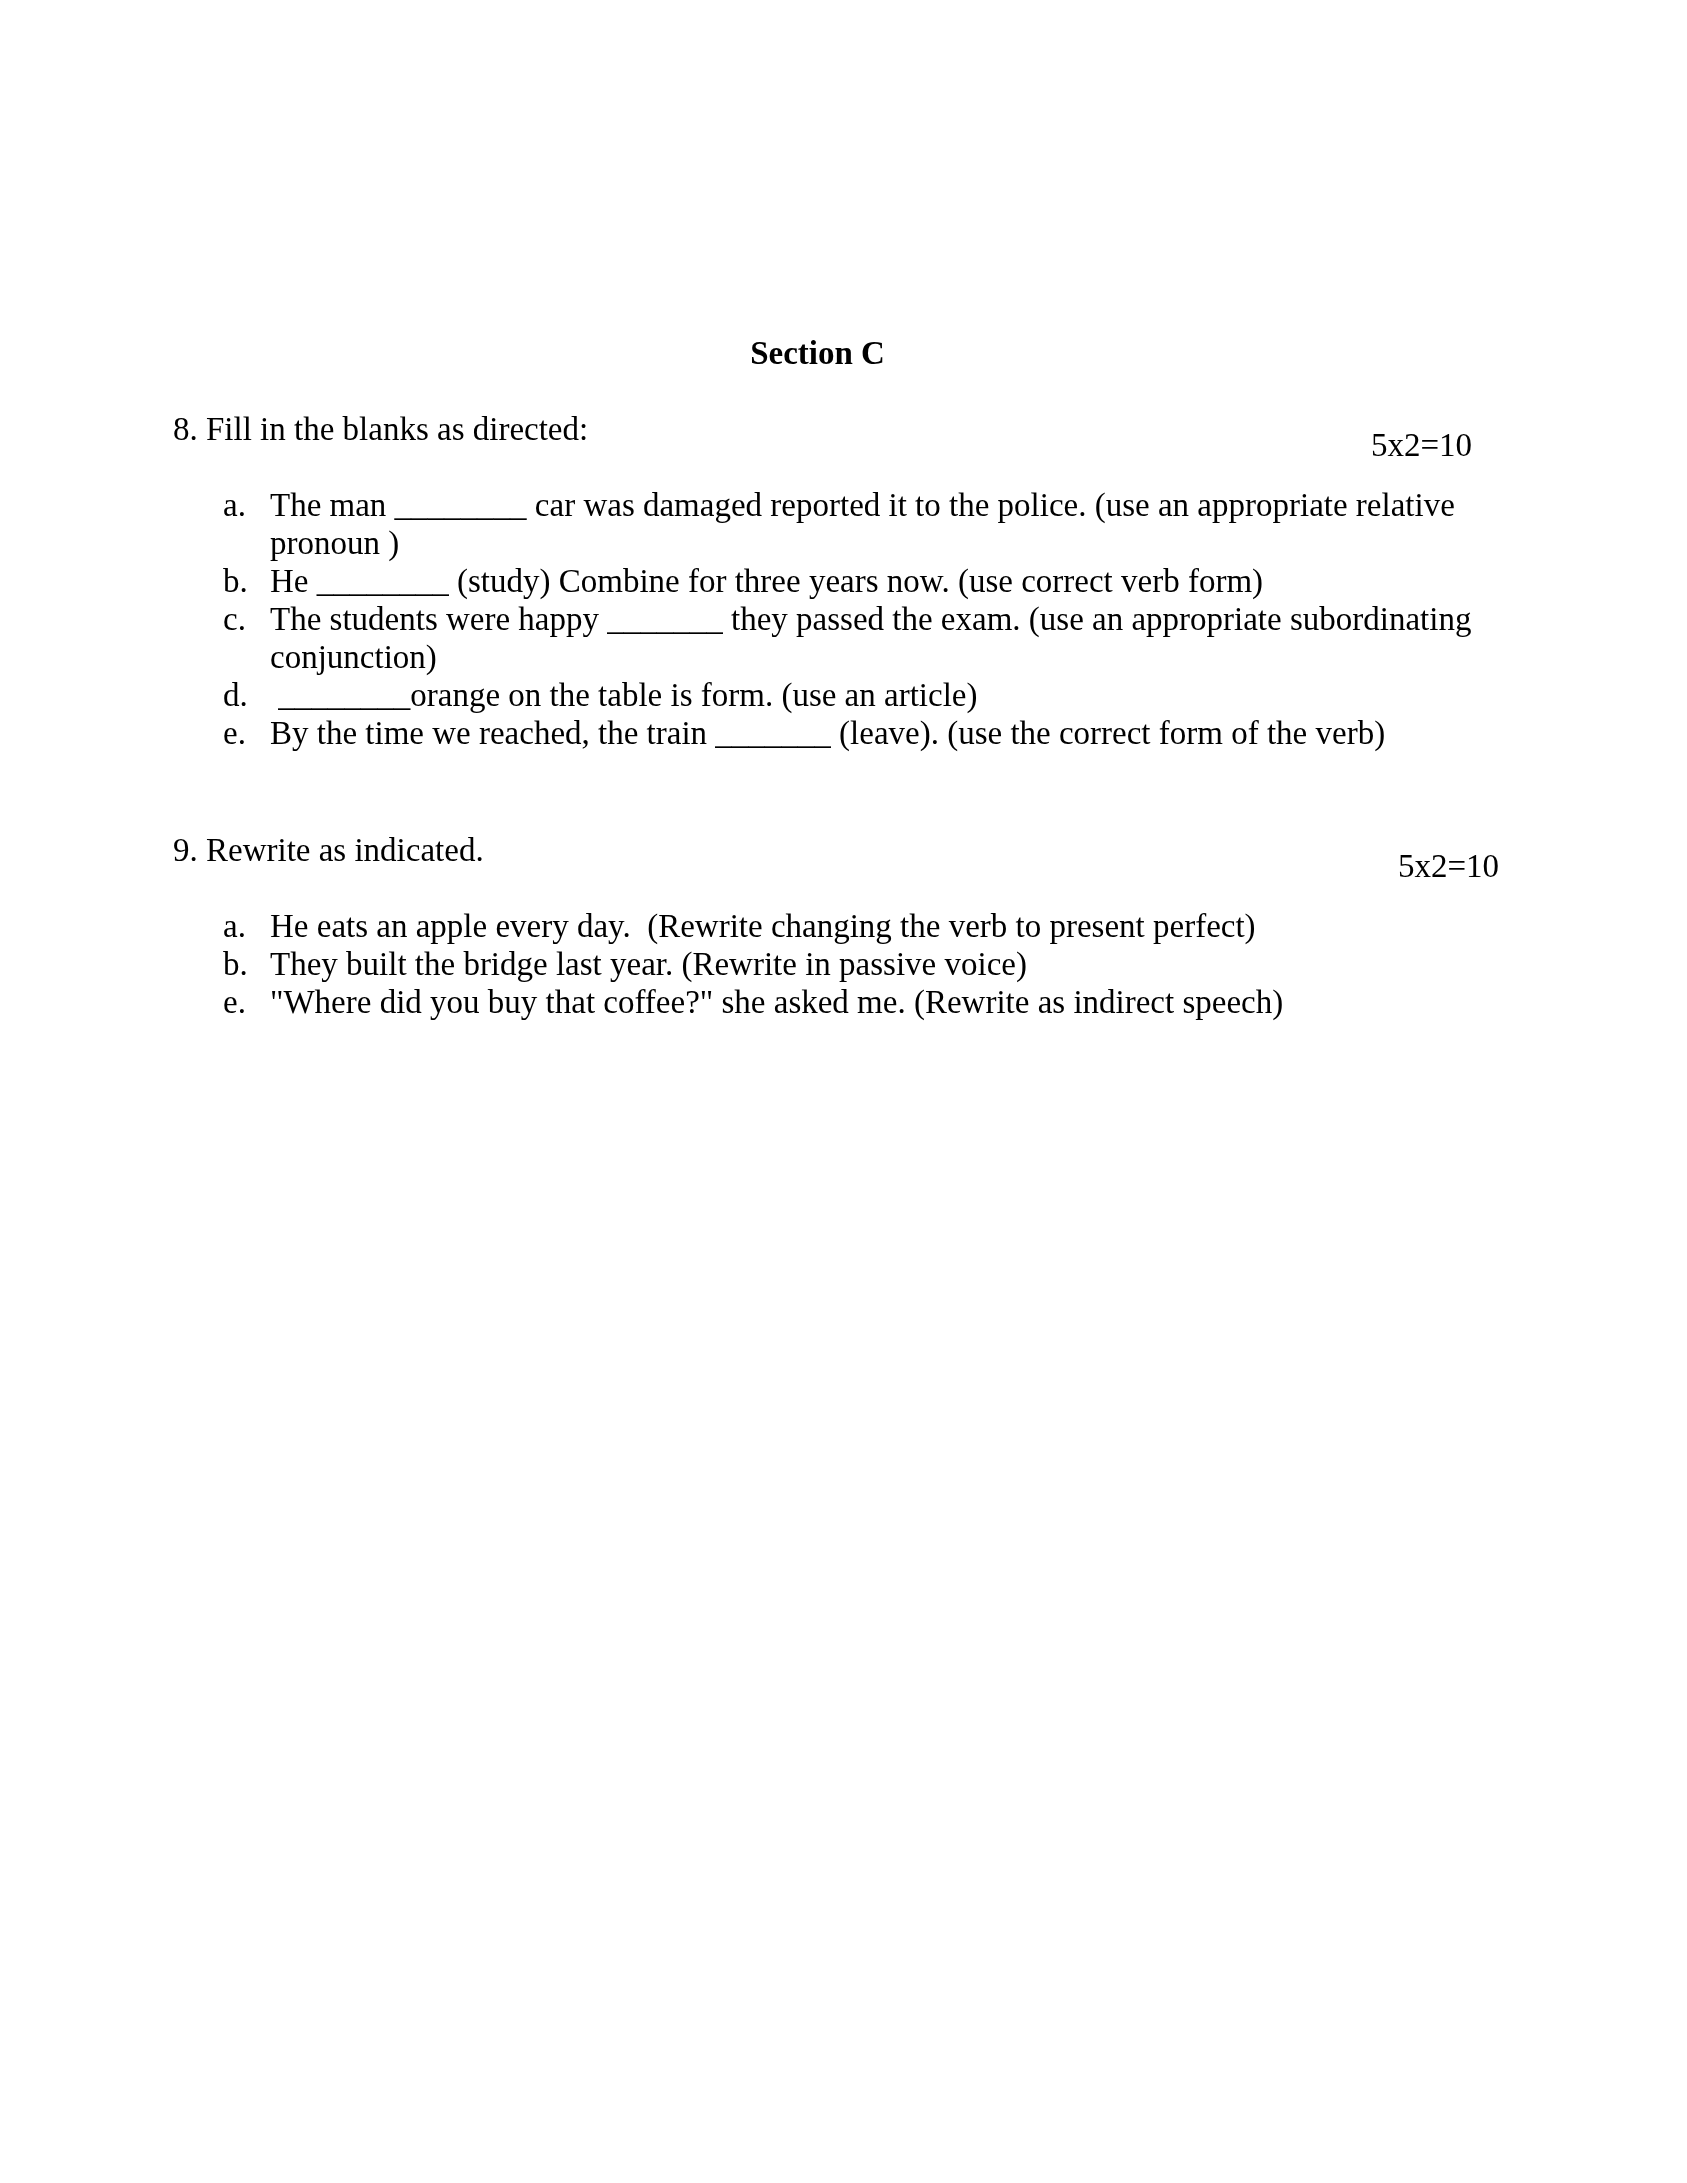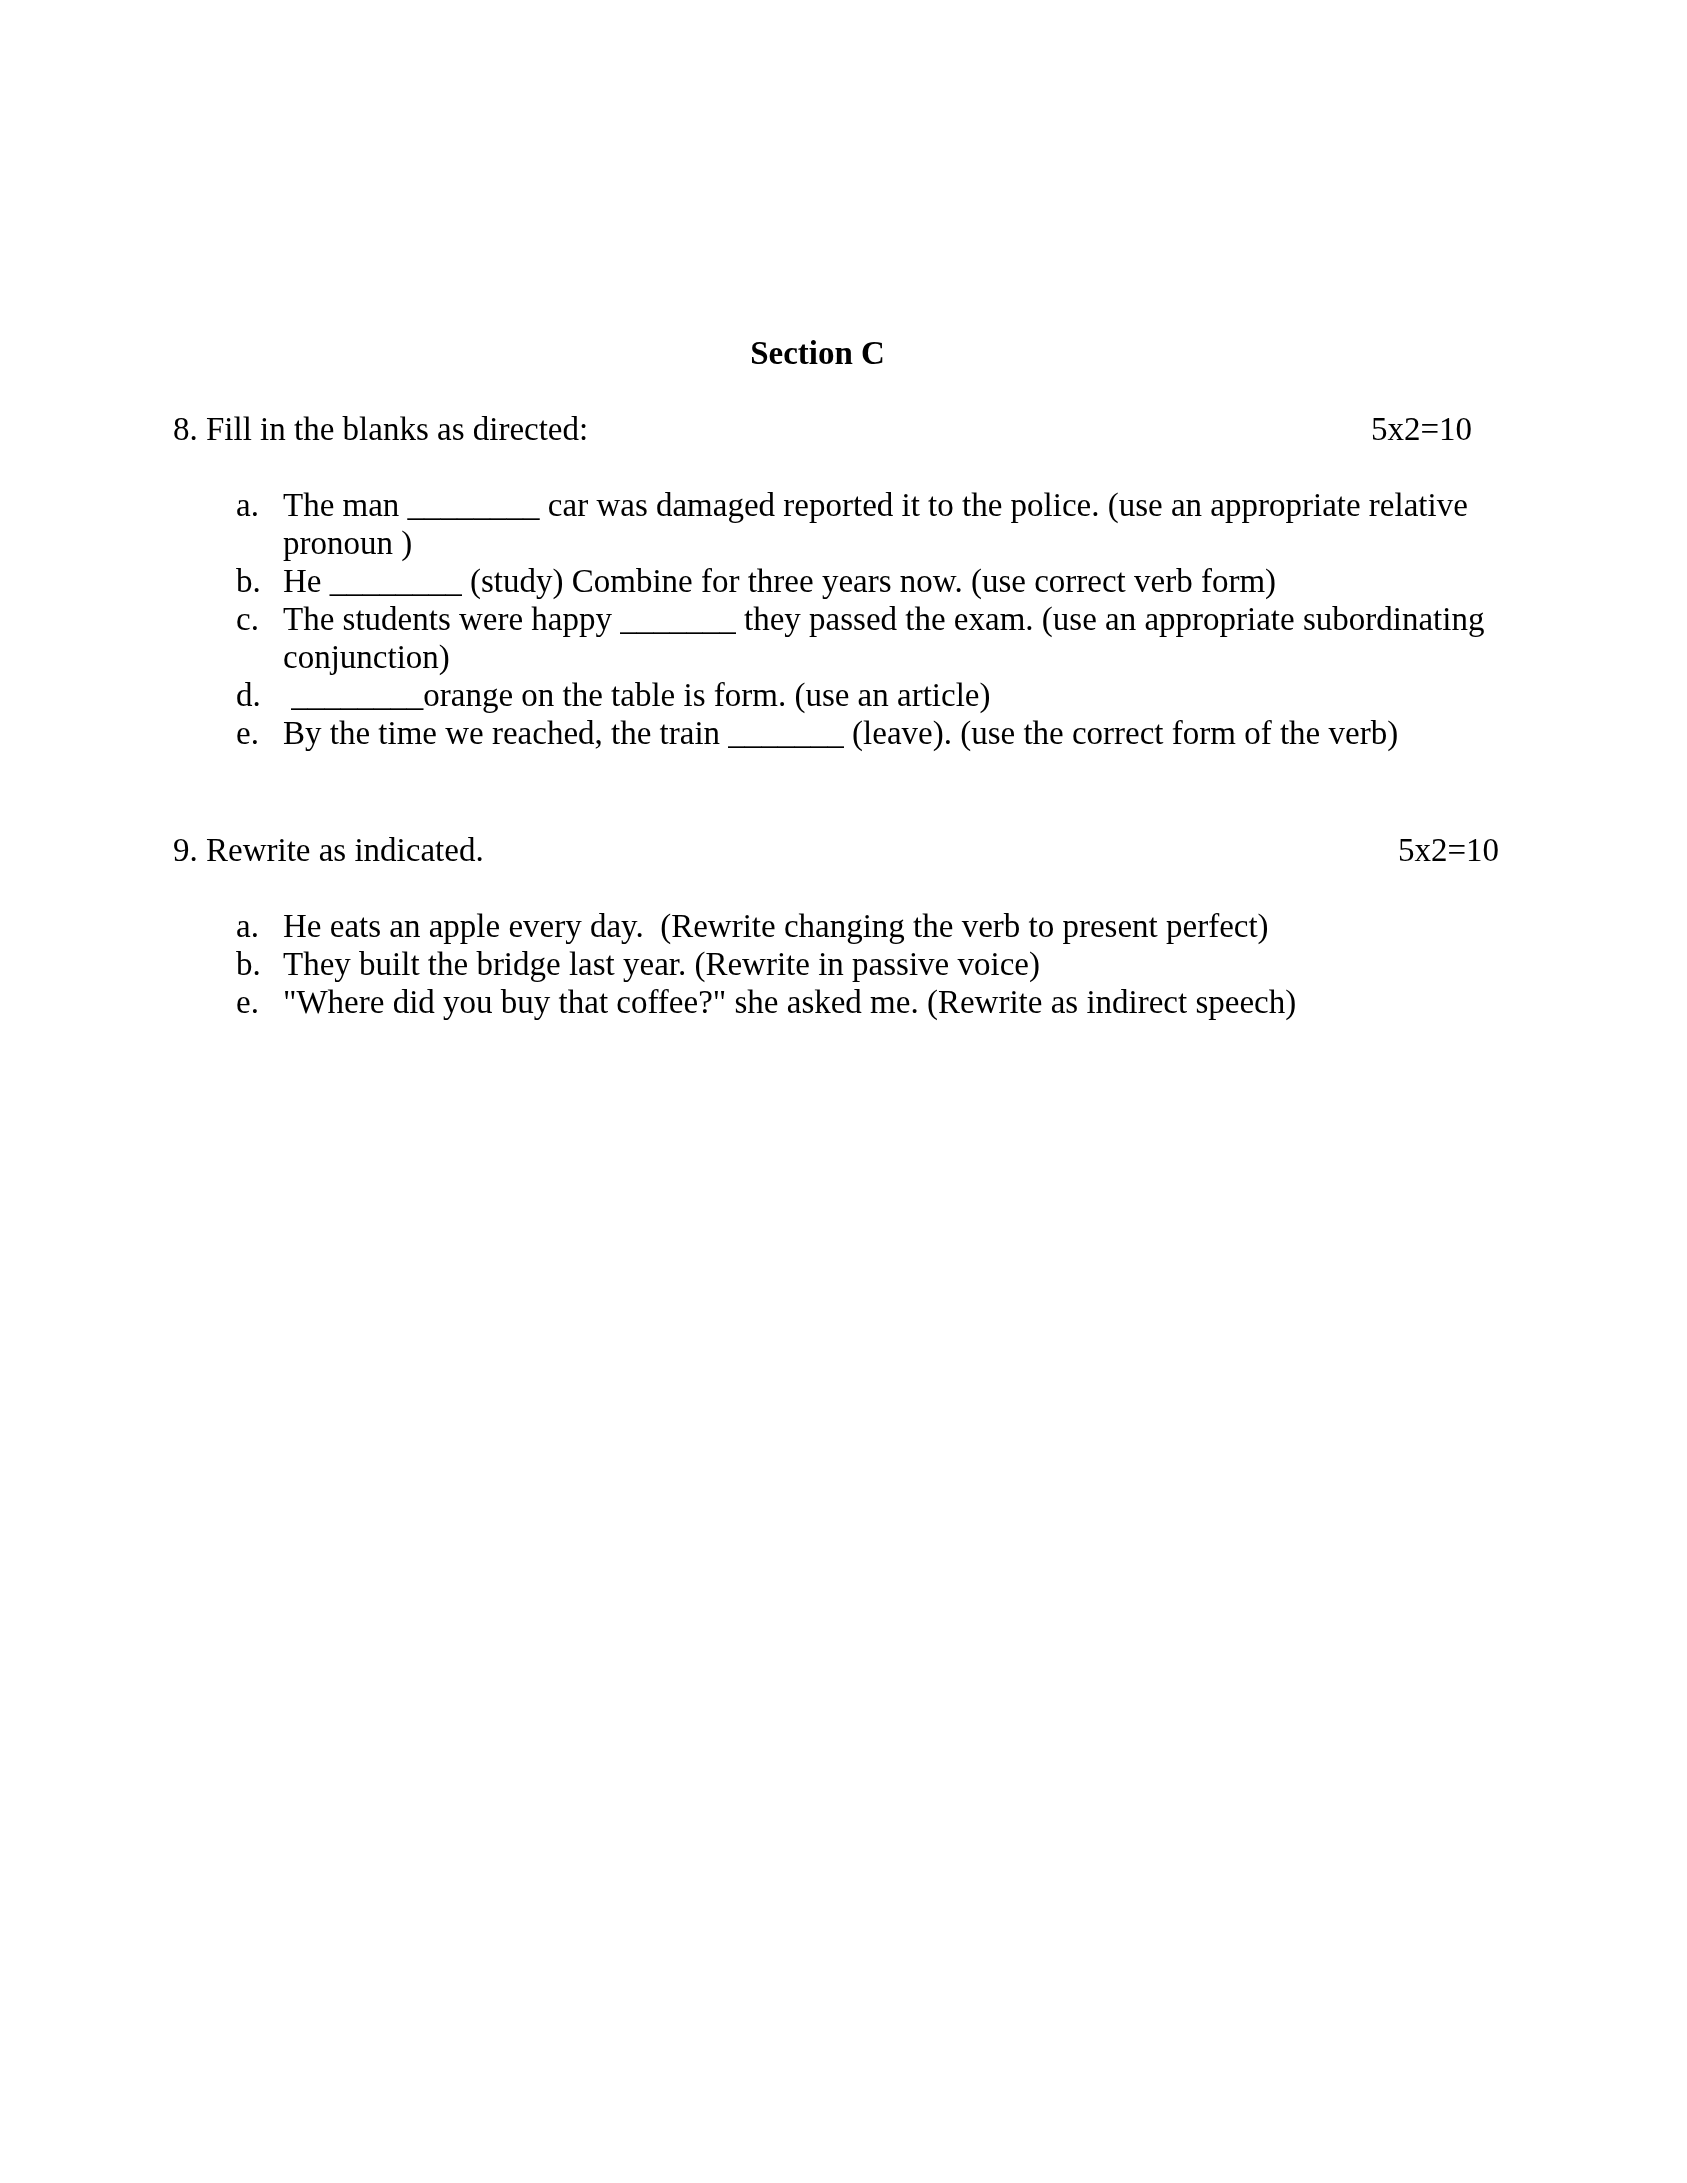--- a/index.html
+++ b/index.html
@@ -15,22 +15,22 @@
   }
   .section-title {
     margin: 334px 0 0 173px;
     width: 1289px;
     text-align: center;
     font-weight: 700;
   }
   #questions .question { margin-top: 38px; }
   #questions .question + .question { margin-top: 79px; }
   .q-header { position: relative; margin-left: 173px; white-space: pre-wrap; }
-  .q-marks { position: absolute; top: 0; }
-  .q-items { margin-top: 38px; padding-left: 13px; }
+  .q-marks { position: absolute; top: 16px; }
+  .q-items { margin-top: 38px; }
   .item-line { white-space: pre-wrap; }
   .item-line.first { margin-left: 223px; }
   .item-line.cont { margin-left: 270px; }
   .item-letter { display: inline-block; width: 47px; }
   i { font-style: italic; }
 </style>
 </head>
 <body>
 
 <div class="section-title">Section C</div>

